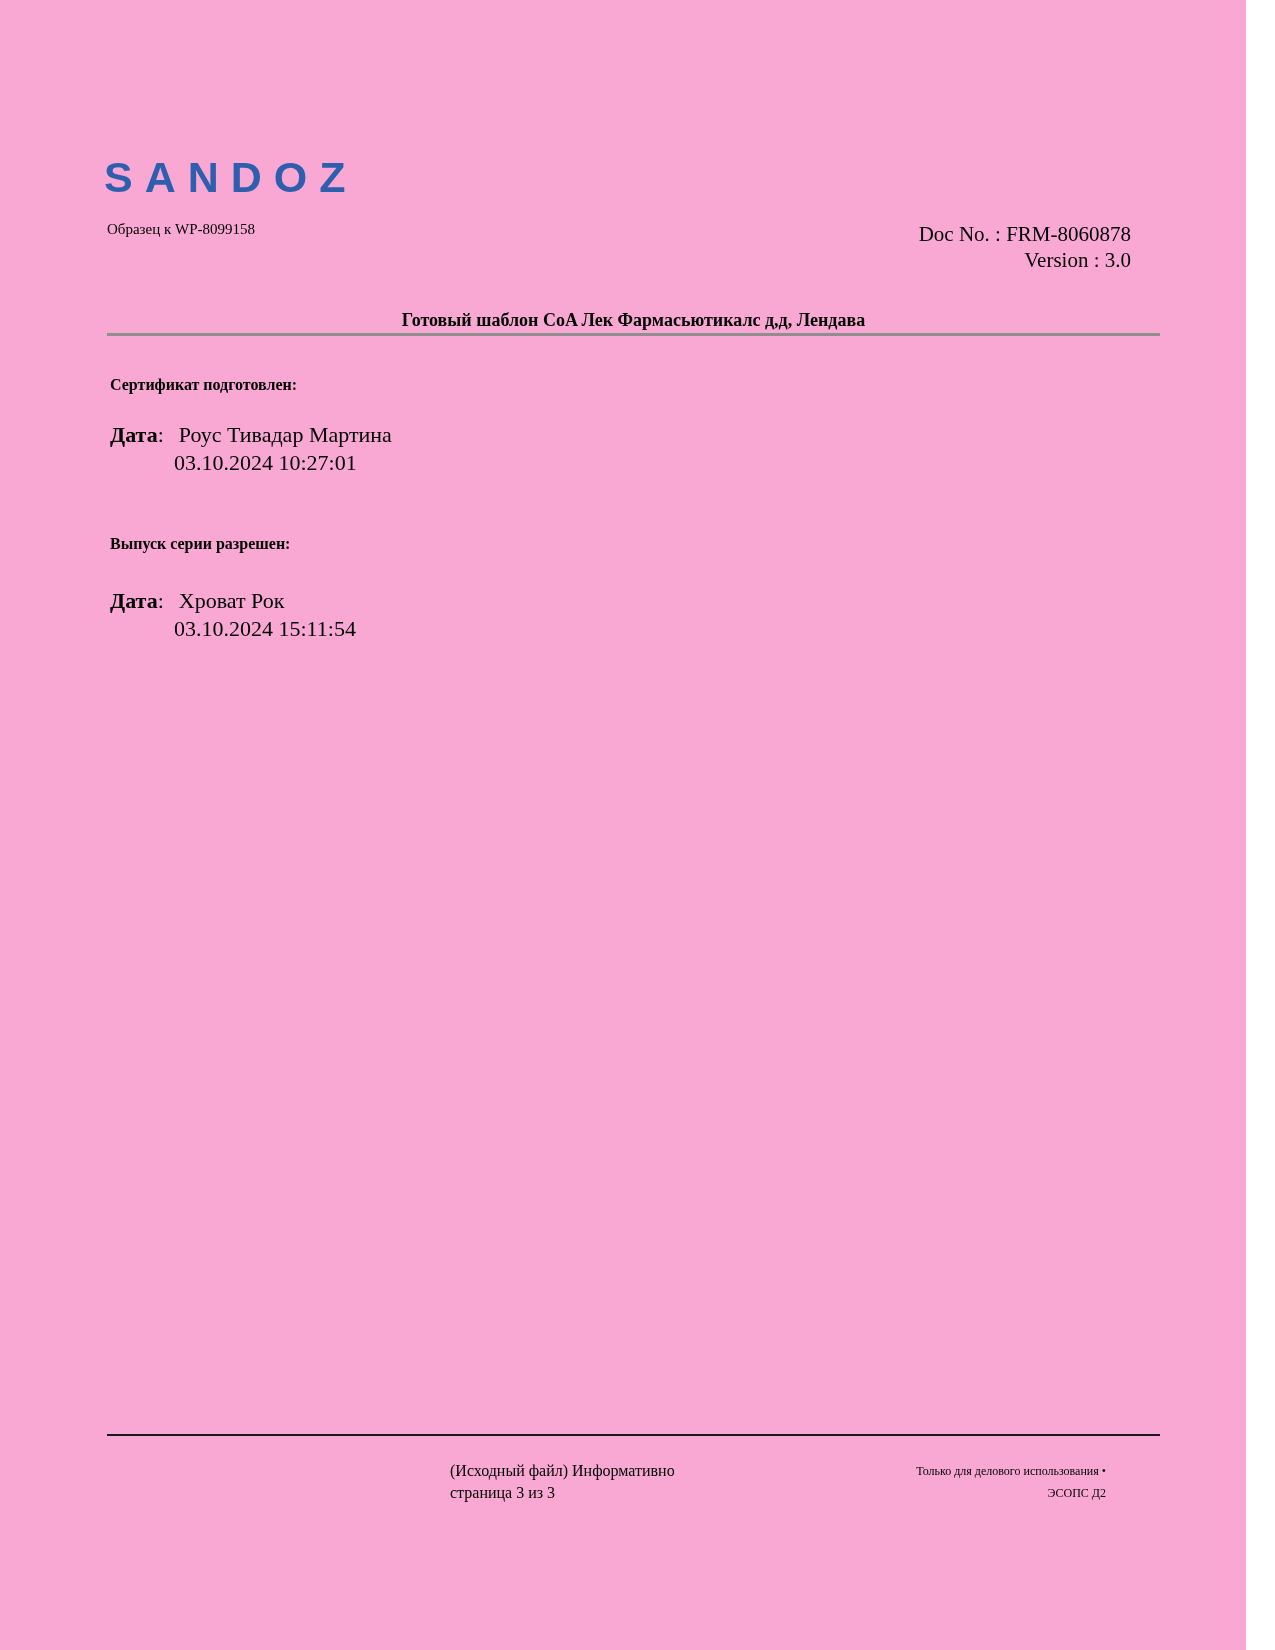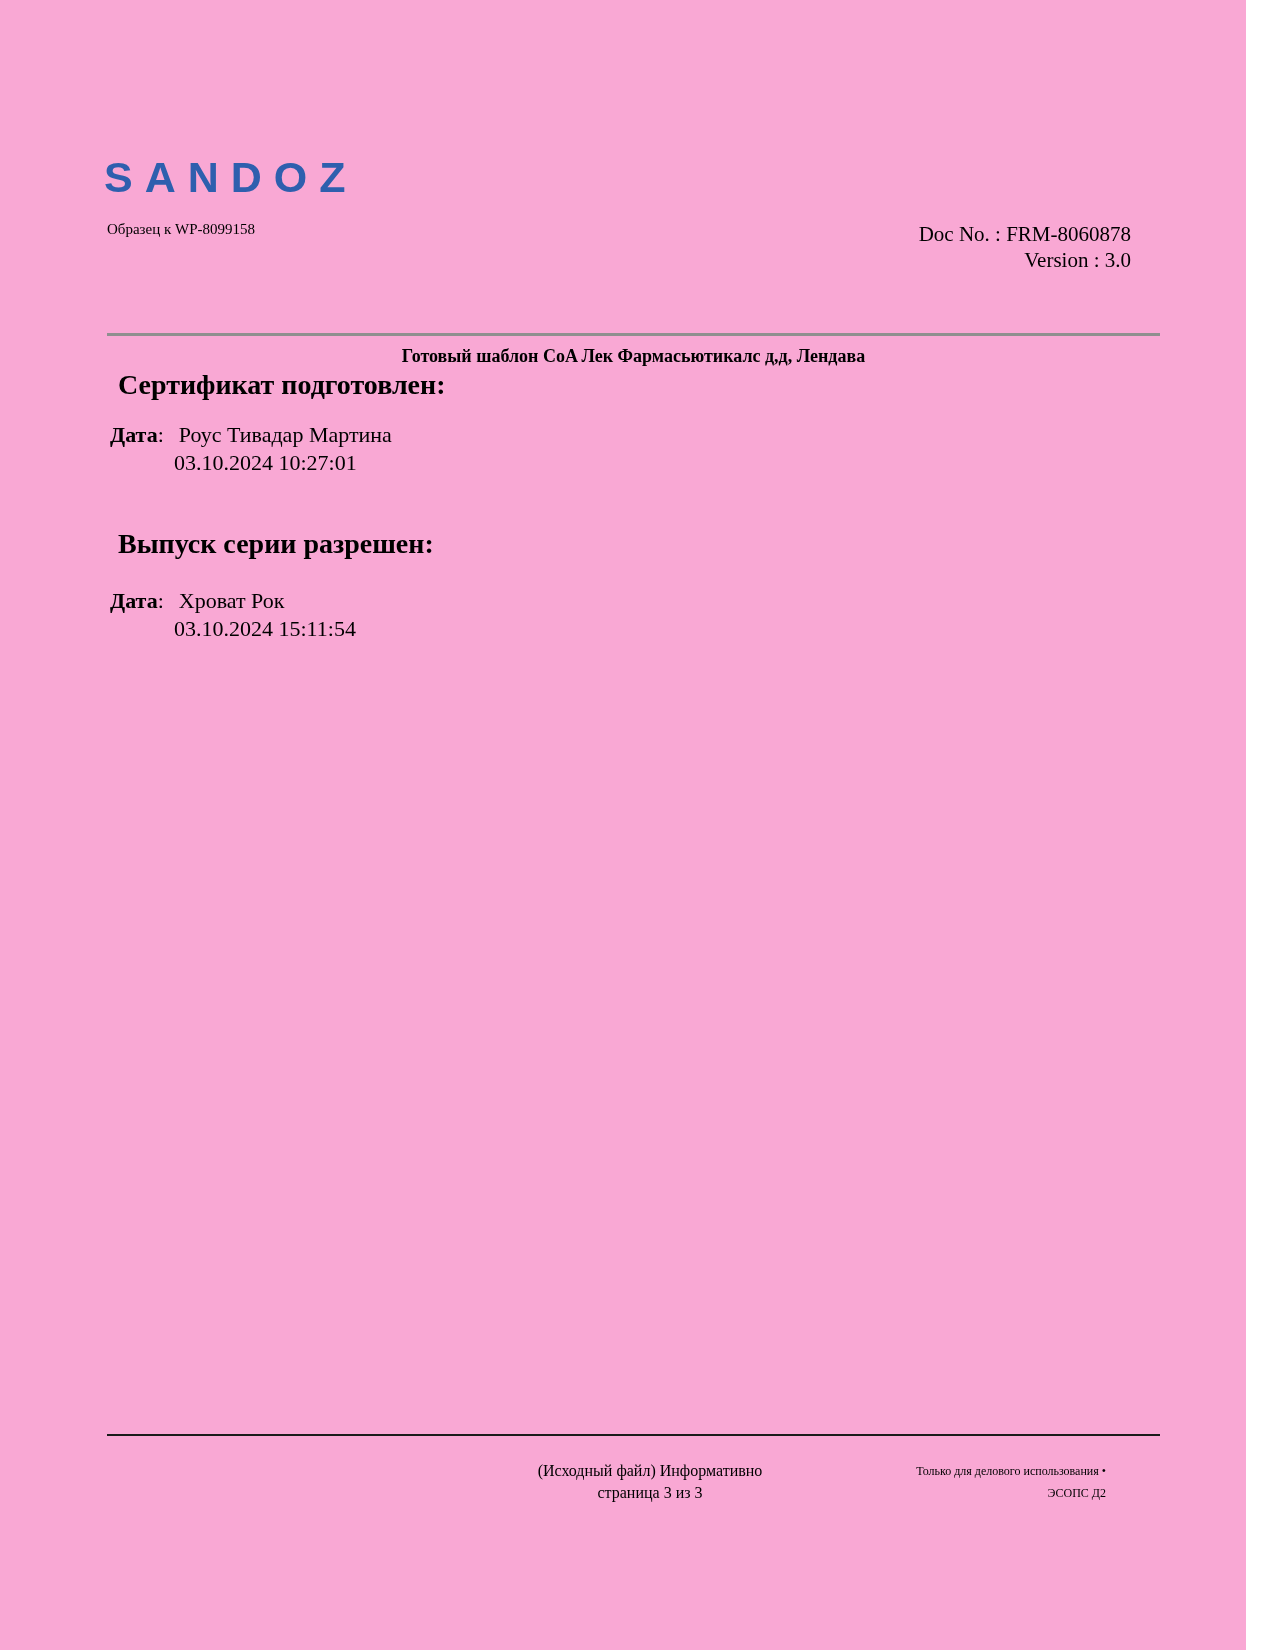--- a/index.html
+++ b/index.html
@@ -45,36 +45,35 @@
 
   .doc-title {
     position: absolute;
     left: 107px;
     top: 308px;
     width: 1053px;
     text-align: center;
     font-size: 18px;
     font-weight: bold;
     line-height: 24px;
-    margin-top: 36px;
   }
 
   .title-rule {
     position: absolute;
     left: 107px;
     top: 333px;
     width: 1053px;
     height: 3px;
     background: #8f8f8f;
   }
 
   .section-heading {
     position: absolute;
-    left: 118px;
-    font-size: 28px;
+    left: 110px;
+    font-size: 16px;
     font-weight: bold;
     line-height: 28px;
   }
   .section-heading.s1 { top: 371px; }
   .section-heading.s2 { top: 530px; }
 
   .date-row {
     position: absolute;
     left: 110px;
     font-size: 22px;
@@ -102,21 +101,20 @@
     width: 1053px;
     height: 2px;
     background: #1a1a1a;
   }
 
   .footer-center {
     position: absolute;
     left: 450px;
     top: 1460px;
     width: 400px;
-    text-align: center;
     font-size: 16px;
     line-height: 22px;
   }
 
   .footer-right {
     position: absolute;
     right: 140px;
     top: 1460px;
     width: 400px;
     text-align: right;

